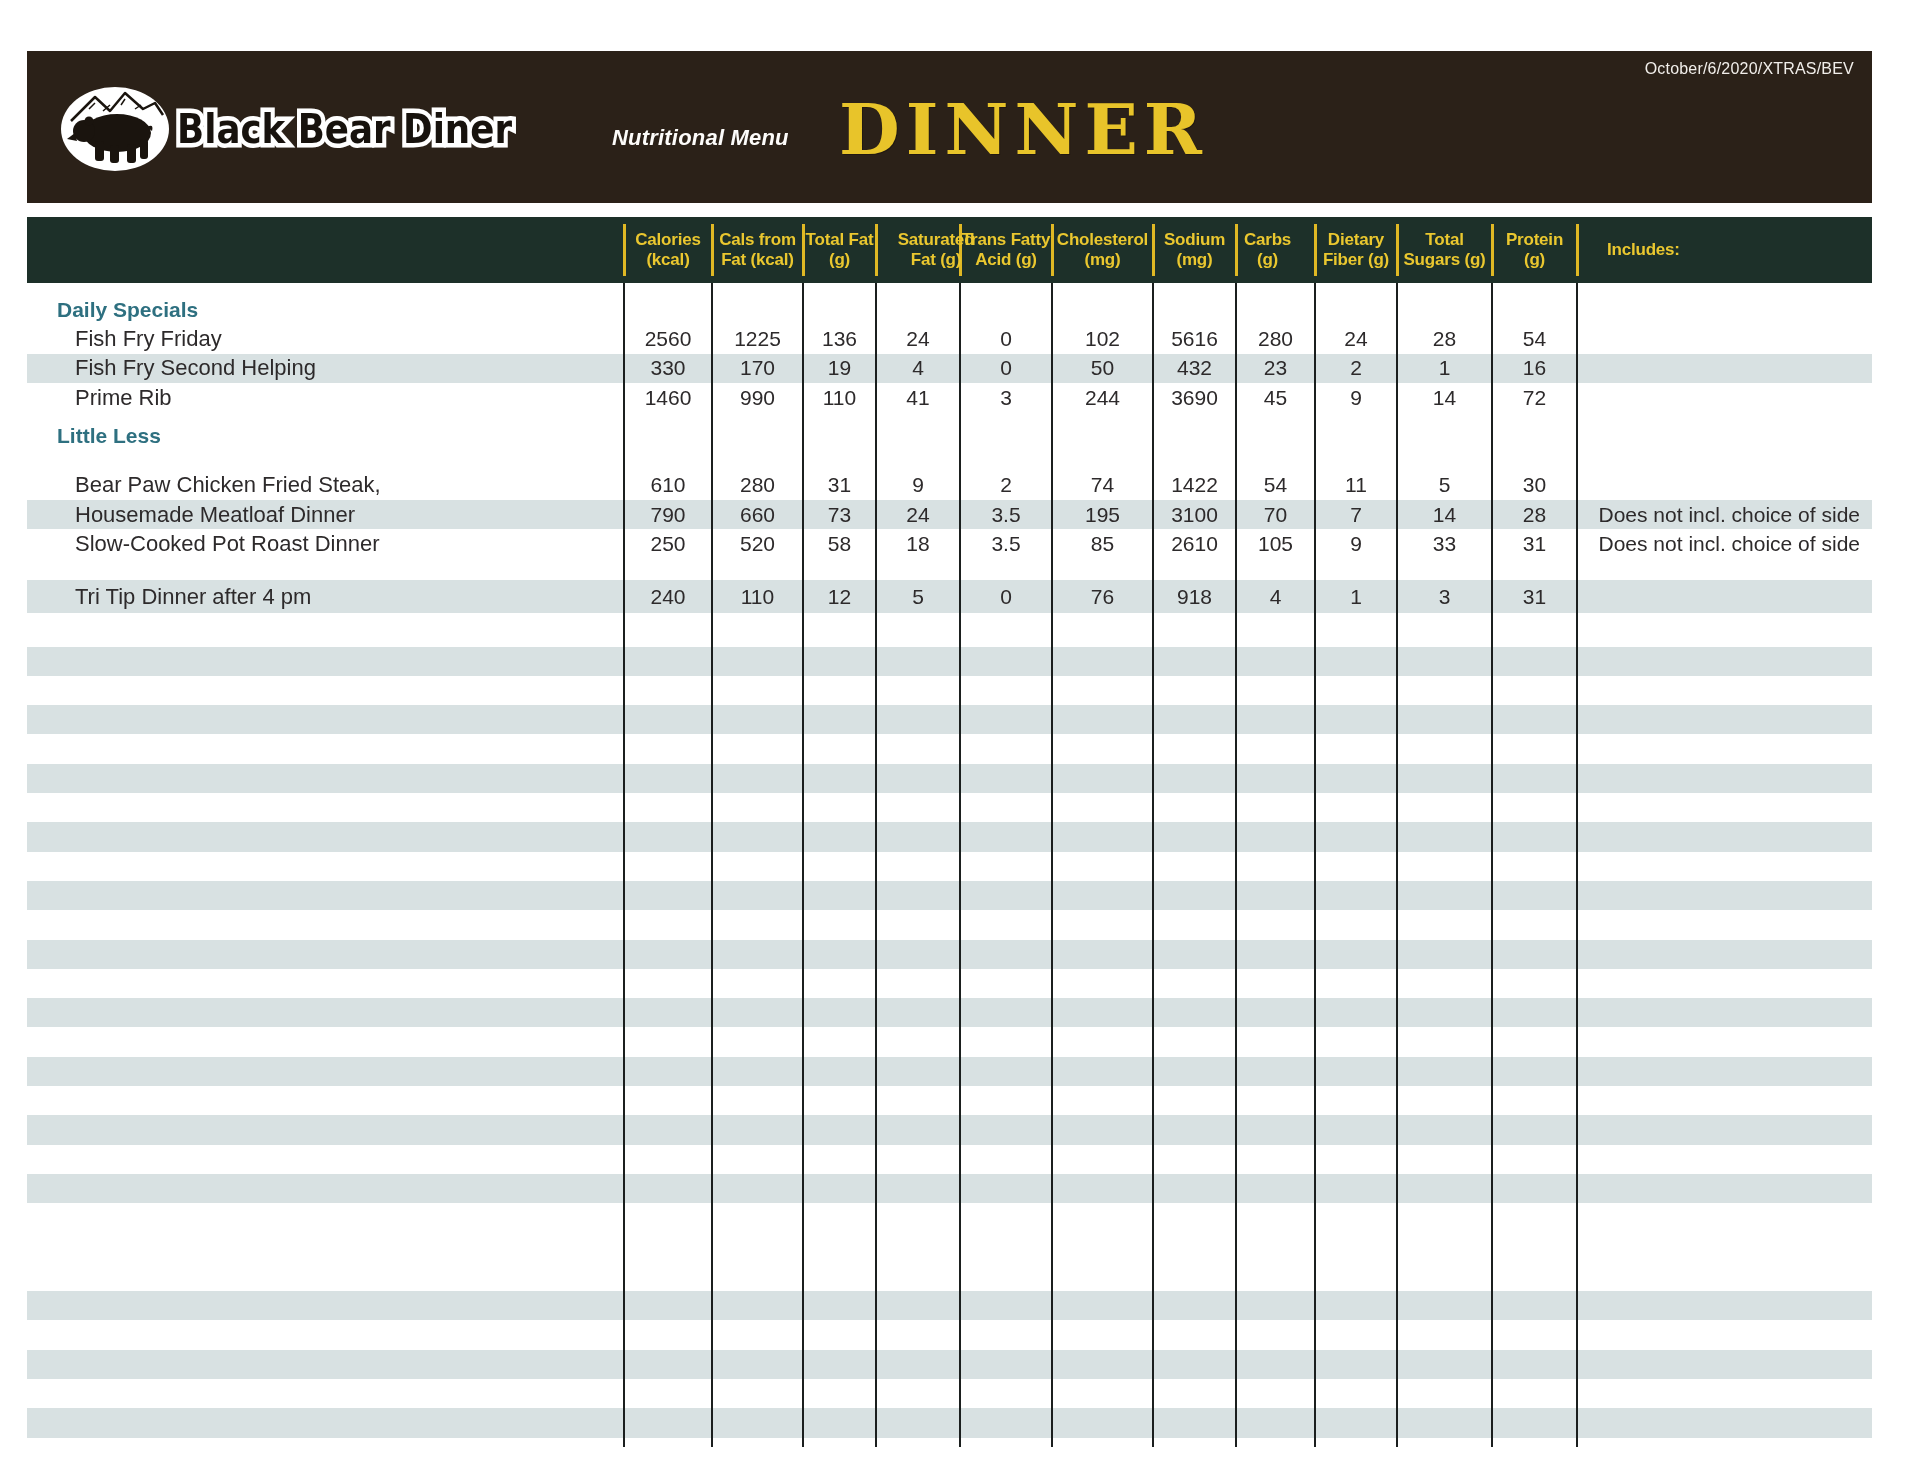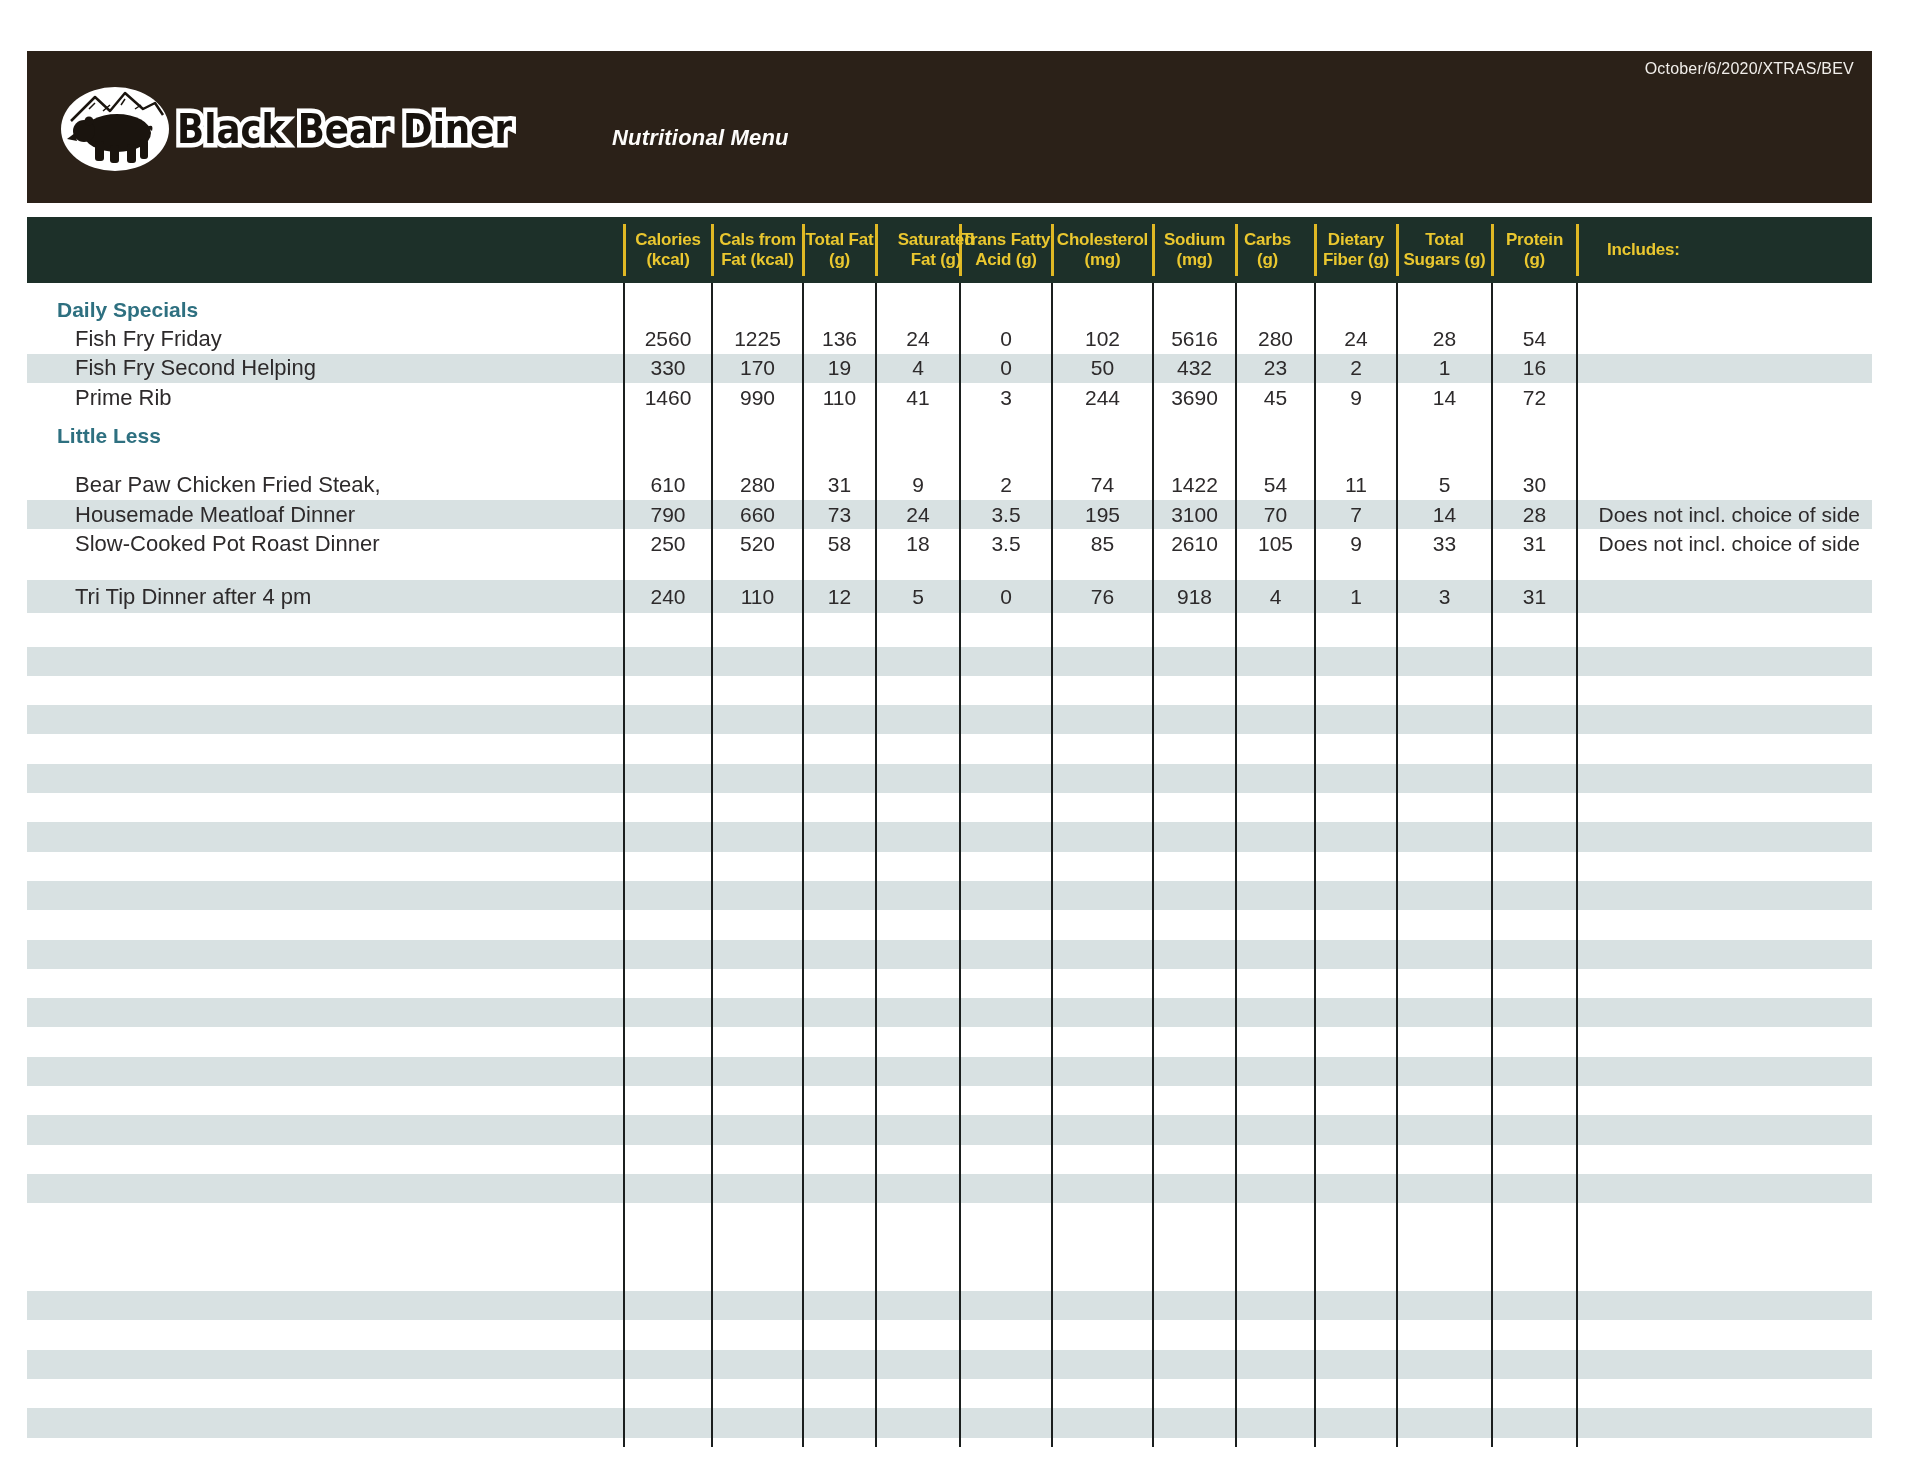--- a/index.html
+++ b/index.html
@@ -69,20 +69,21 @@
           <rect x="40" y="62" width="9" height="20" rx="3"></rect>
           <rect x="55" y="66" width="9" height="18" rx="3"></rect>
           <rect x="72" y="65" width="9" height="19" rx="3"></rect>
           <rect x="85" y="60" width="8" height="20" rx="3"></rect>
           <path d="M92 48 Q99 44 97 52 Z"></path>
         </g>
       </g>
       <text x="122" y="64" textLength="335" lengthAdjust="spacingAndGlyphs" font-family="DejaVu Sans" font-weight="bold" font-size="40" fill="#17120d" stroke="#ffffff" stroke-width="9" paint-order="stroke">Black Bear Diner</text>
     </svg>
     <div class="subtitle">Nutritional Menu</div>
+    <div class="big-title">DINNER</div>
     <div class="date-code">October/6/2020/XTRAS/BEV</div>
   </div>
 
   <div class="thead" id="thead">
 
   <div class="ydiv" style="left: 596px;"></div>
       <div class="ydiv" style="left: 684px;"></div>
       <div class="ydiv" style="left: 775px;"></div>
       <div class="ydiv" style="left: 848px;"></div>
       <div class="ydiv" style="left: 932px;"></div>

